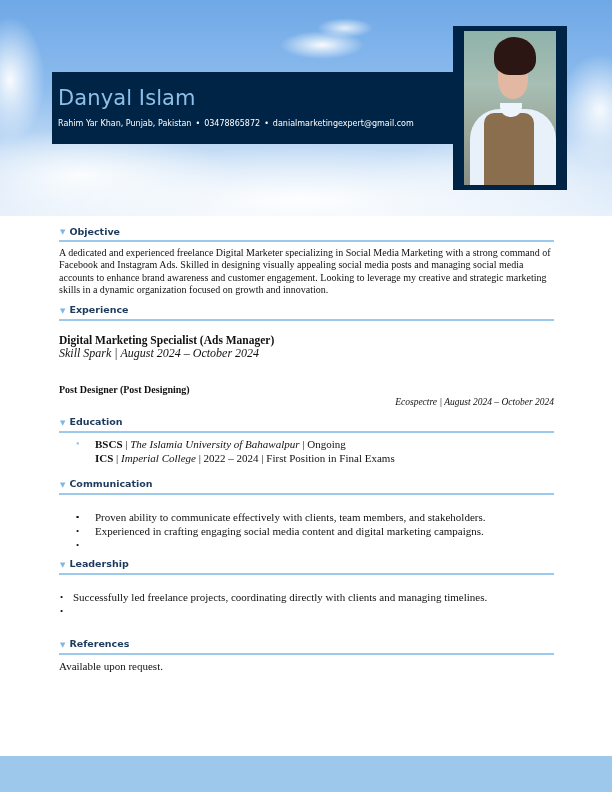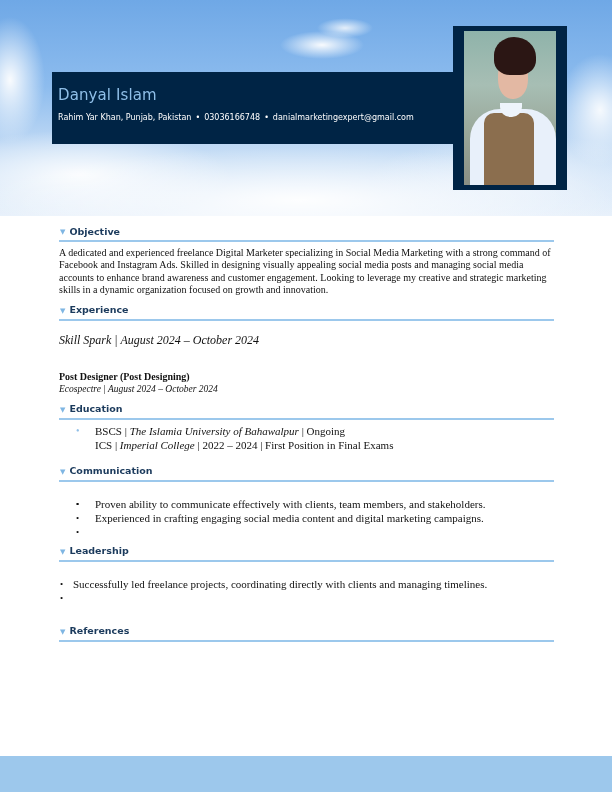--- a/index.html
+++ b/index.html
@@ -18,21 +18,21 @@
       radial-gradient(ellipse 200px 60px at 520px 180px, rgba(235,243,252,0.9), rgba(255,255,255,0) 75%),
       linear-gradient(180deg, #6fa8e6 0%, #8dbcee 40%, #c4dcf5 70%, #e8f1fb 100%);
   }
 
   .name-band {
     position: absolute; left: 52px; top: 72px; width: 402px; height: 72px;
     background: #002445;
     padding: 14px 0 0 6px;
   }
   .name {
-    font-family: "DejaVu Sans", sans-serif; font-size: 15px; font-weight: normal;
+    font-family: "DejaVu Sans", sans-serif; font-size: 21px; font-weight: normal;
     color: #8fbfe8; letter-spacing: 0.1px;
   }
   .contact {
     margin-top: 9px; font-family: "DejaVu Sans", sans-serif; font-size: 8px;
     color: #ffffff; white-space: nowrap;
   }
   .contact .sep { margin: 0 4px; }
 
   .photo-frame {
     position: absolute; left: 453px; top: 26px; width: 114px; height: 164px;
@@ -70,42 +70,42 @@
     color: #1b3a5c; height: 14px; padding-left: 1px;
   }
   .section-head .tri { color: #7fb6e3; font-size: 7px; margin-right: 4px; position: relative; top: 1px; }
   .rule { height: 2px; background: #9cc8ec; margin-top: 2px; }
 
   .para { font-size: 10px; line-height: 12.4px; margin-top: 5px; color: #111; }
 
   .job-title { font-size: 11.5px; font-weight: bold; line-height: 13px; }
   .job-title.small { font-size: 10px; }
   .job-sub { font-size: 12px; font-style: italic; line-height: 13px; }
-  .job-sub.small { font-size: 9.5px; }
+  .job-sub.small { font-size: 9.5px; text-align: right; }
 
   .edu { margin-top: 4px; padding-left: 36px; position: relative; font-size: 11px; line-height: 14px; }
   .edu .dot { position: absolute; left: 17px; top: 0px; color: #8fbfe8; font-size: 10px; }
-  .edu b { font-weight: normal; }
+  .edu b { font-weight: bold; }
   .edu i { font-style: italic; }
 
   ul.bullets { list-style: none; }
   ul.bullets li { position: relative; font-size: 11px; line-height: 14px; }
   ul.bullets li .b { position: absolute; font-size: 9px; }
 
   .footer-band { position: absolute; left: 0; top: 756px; width: 612px; height: 36px; background: #9dc8ec; }
 </style>
 </head>
 <body>
 
 <div class="sky"></div>
 
 <div class="name-band">
   <div class="name">Danyal Islam</div>
   <div class="contact">
-    <span>Rahim Yar Khan, Punjab, Pakistan</span><span class="sep">•</span><span>03036166748</span><span class="sep">•</span><span>danialmarketingexpert@gmail.com</span>
+    <span>Rahim Yar Khan, Punjab, Pakistan</span><span class="sep">•</span><span>03478865872</span><span class="sep">•</span><span>danialmarketingexpert@gmail.com</span>
   </div>
 </div>
 
 <div class="photo-frame">
   <div class="photo">
     <div class="body-shirt"></div>
     <div class="vest"></div>
     <div class="collar"></div>
     <div class="face"></div>
     <div class="hair"></div>
@@ -123,20 +123,21 @@
     <p class="para">A dedicated and experienced freelance Digital Marketer specializing in Social Media Marketing with a strong command of Facebook and Instagram Ads. Skilled in designing visually appealing social media posts and managing social media accounts to enhance brand awareness and customer engagement. Looking to leverage my creative and strategic marketing skills in a dynamic organization focused on growth and innovation.</p>
   </div>
 
   <div style="margin-top:6px;">
     <div class="section-head">
       <span class="tri">▼</span>
       <span>Experience</span>
     </div>
     <div class="rule"></div>
     <div style="margin-top:13px;">
+      <div class="job-title">Digital Marketing Specialist (Ads Manager)</div>
       <div class="job-sub">Skill Spark | August 2024 – October 2024</div>
     </div>
     <div style="margin-top:23px;">
       <div class="job-title small">Post Designer (Post Designing)</div>
       <div class="job-sub small">Ecospectre | August 2024 – October 2024</div>
     </div>
   </div>
 
   <div style="margin-top:6px;">
     <div class="section-head">
@@ -176,16 +177,17 @@
       <li style="padding-left:14px;"><span class="b" style="left:1px;">•</span></li>
     </ul>
   </div>
 
   <div style="margin-top:33px;">
     <div class="section-head">
       <span class="tri">▼</span>
       <span>References</span>
     </div>
     <div class="rule"></div>
+    <p class="para" style="font-size:11px; margin-top:5px;">Available upon request.</p>
   </div>
 </div>
 
 <div class="footer-band"></div>
 
 </body></html>

